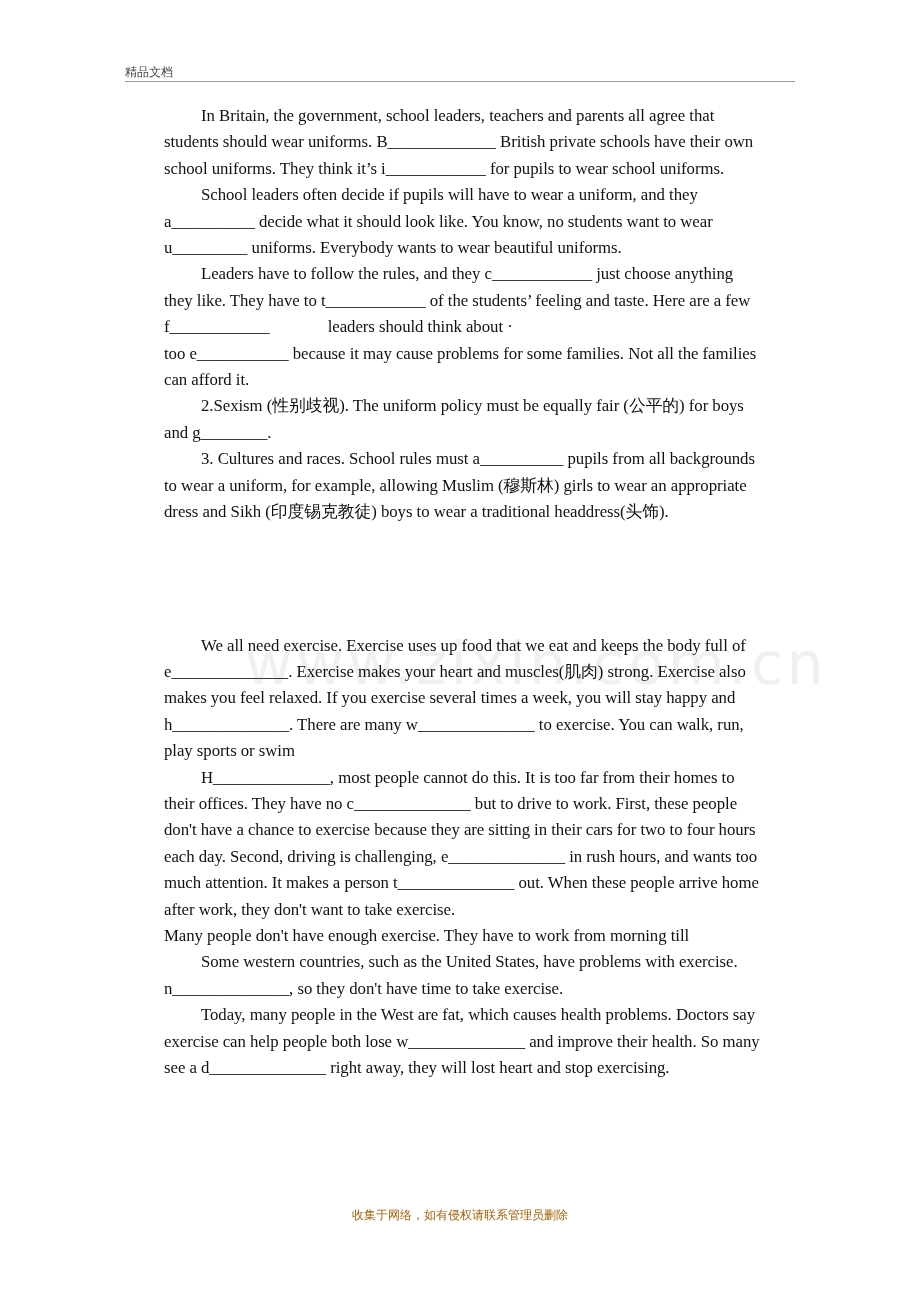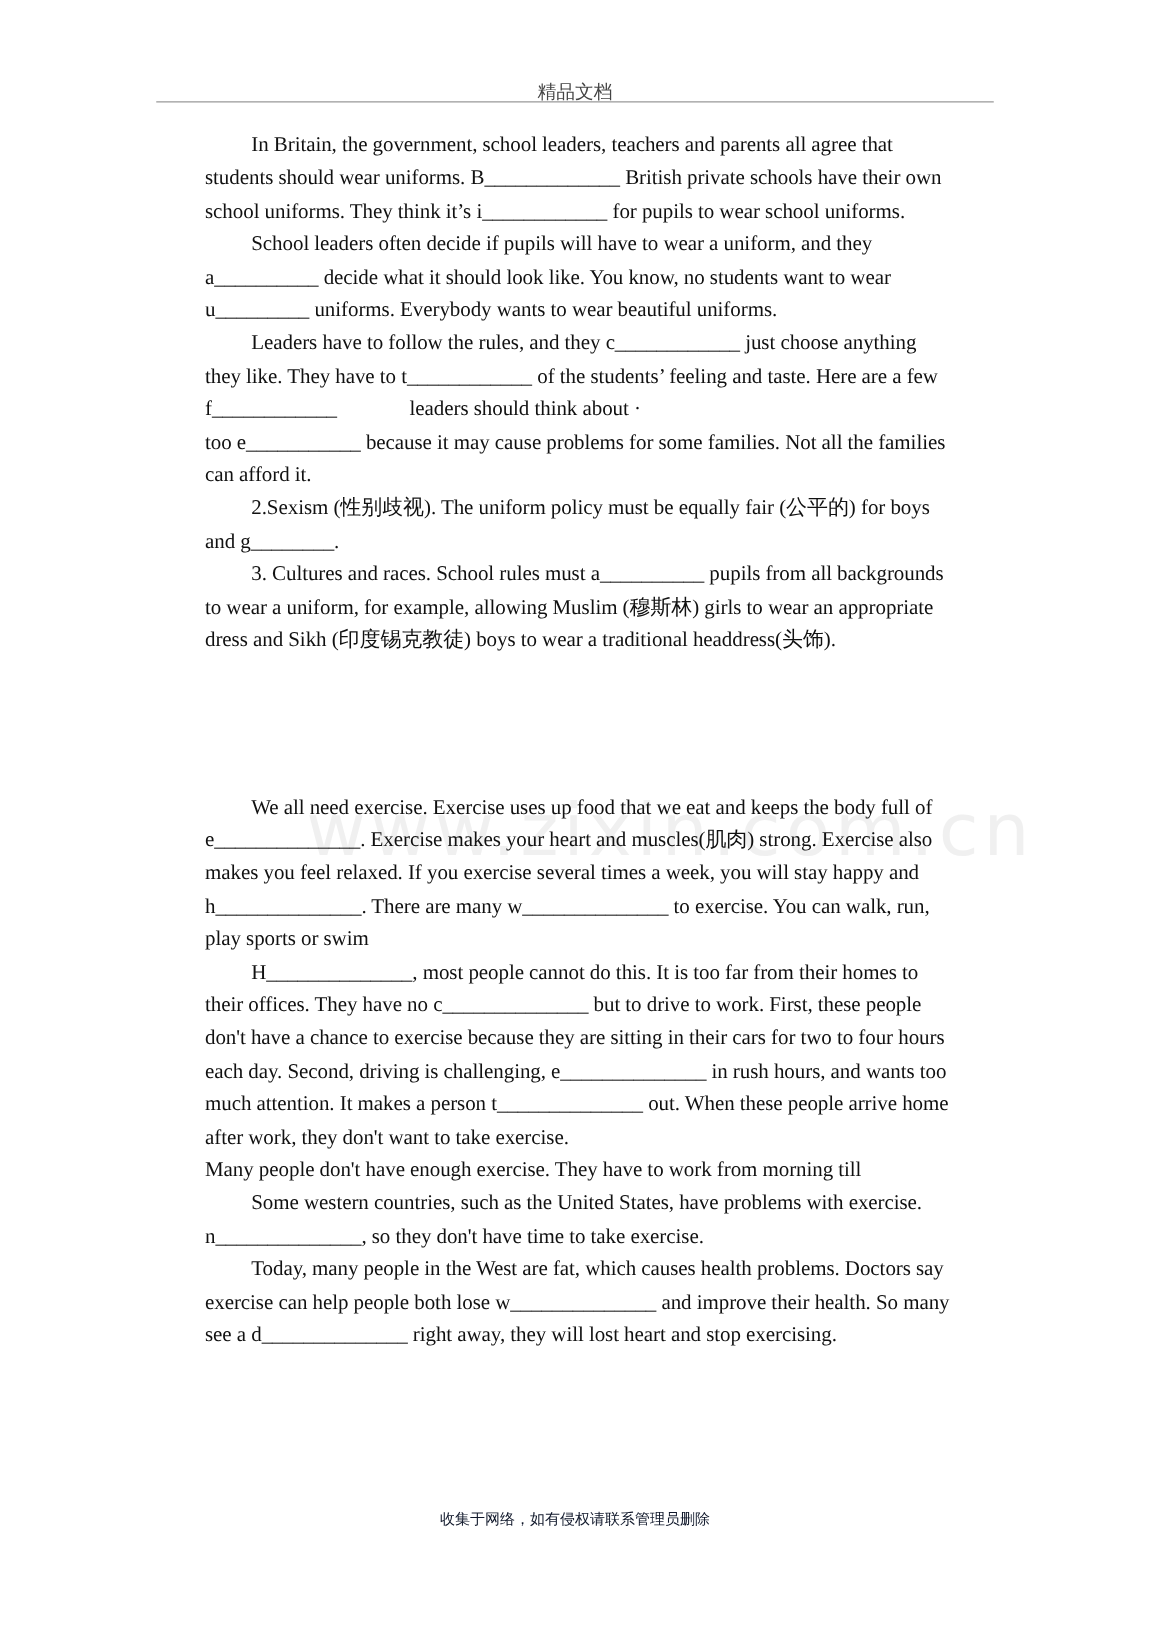--- a/index.html
+++ b/index.html
@@ -1,32 +1,32 @@
 <!DOCTYPE html>
 <html><head>
 <meta charset="utf-8">
 <style>
   html, body { margin: 0; padding: 0; background: #ffffff; }
   body { width: 920px; height: 1302px; position: relative; overflow: hidden;
          font-family: "Liberation Serif", "DejaVu Serif", serif; color: #111111; }
-  .header { position: absolute; left: 125px; top: 64px; width: 670px; text-align: center;
-            font-family: "DejaVu Sans", sans-serif; font-size: 15px; color: #444; }
+  .header { position: absolute; left: 125px; top: 64px; width: 670px; 
+            font-family: "DejaVu Sans", sans-serif; font-size: 12px; color: #444; }
   .header-rule { position: absolute; left: 125px; top: 81px; width: 670px; height: 0;
                  border-top: 1.5px solid #999; }
   .page-body { position: absolute; left: 127px; top: 88px; width: 668px; margin-top: 15px; }
   .para { margin: 0; font-size: 16.8px; line-height: 26.4px; text-indent: 37px;
           white-space: normal; letter-spacing: -0.05px; }
   .line { display: block; white-space: nowrap; }
   .line.first { padding-left: 37px; }
   .gap { height: 107px; }
   .watermark { position: absolute; left: 245px; top: 630px; font-family: "DejaVu Sans", sans-serif;
                font-size: 58px; color: rgba(200,200,200,0.28); letter-spacing: 4px;
                pointer-events: none; white-space: nowrap; }
   .footer { position: absolute; left: 300px; top: 1207px; width: 320px; text-align: center;
-            font-family: "DejaVu Sans", sans-serif; font-size: 12px; color: #0f172a; }
+            font-family: "DejaVu Sans", sans-serif; font-size: 12px; color: #a16207; }
 </style>
 </head>
 <body>
 
 <div class="header">精品文档</div>
 <div class="header-rule"></div>
 
 <div class="watermark">www.zixin.com.cn</div>
 
 <div class="page-body">

